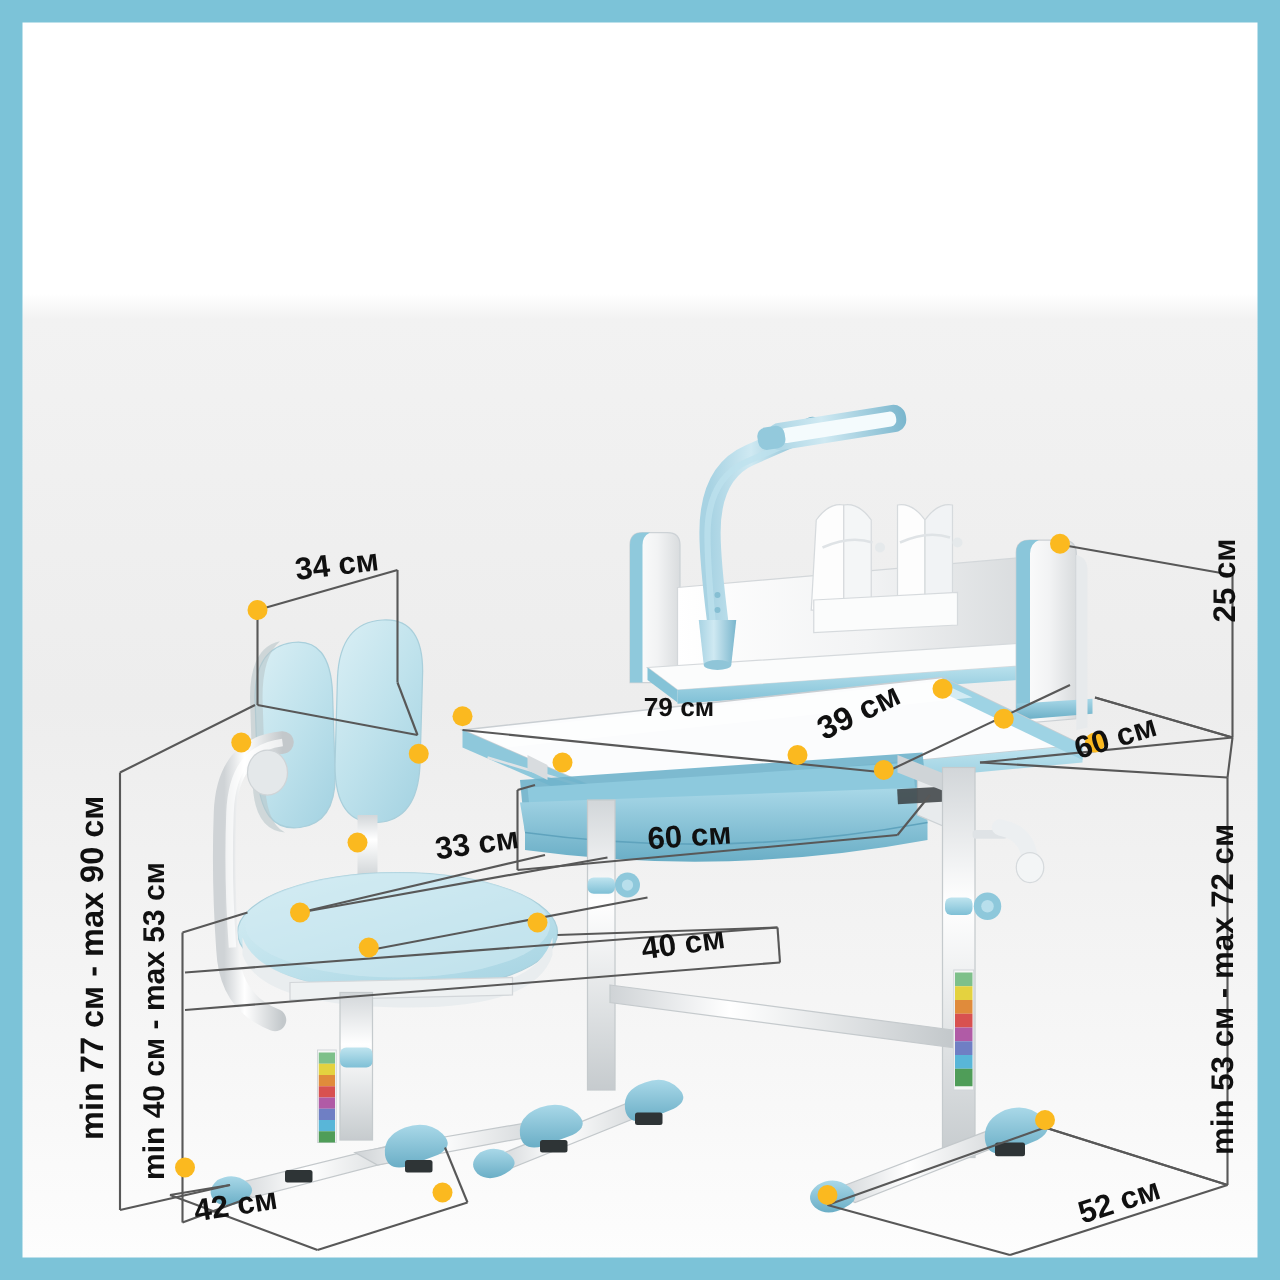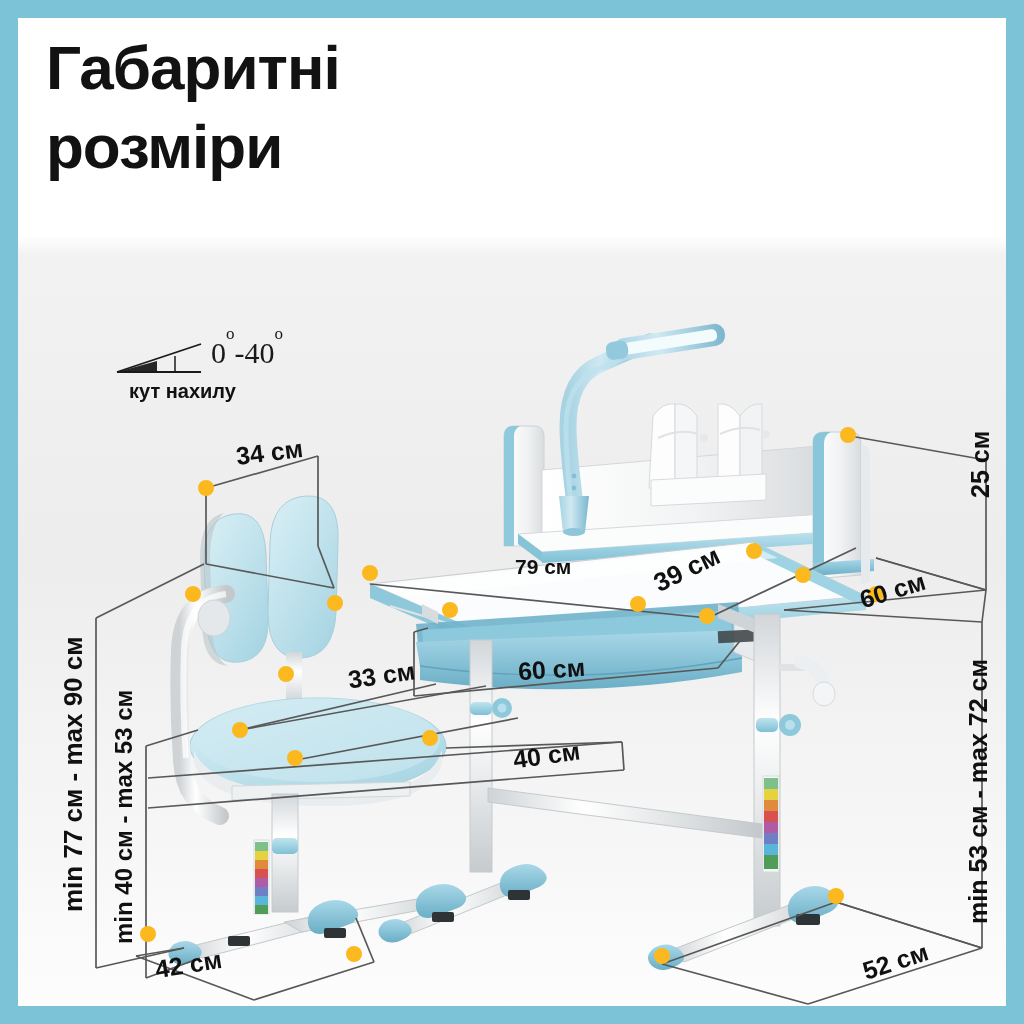--- a/index.html
+++ b/index.html
@@ -47,35 +47,21 @@
     font-family:"Liberation Sans",sans-serif;
   }
   .lbl.sm{font-size:25px;}
   .lbl.vert{font-size:25px;}
 </style>
 </head>
 <body>
 
 <div id="stage">
 
-  <div id="title">Габаритні
-розміри</div>
-
-  <div id="tilt">
-    <svg class="wedge" width="95" height="42">
-      <path d="M4 36 L88 8" stroke="#1a1a1a" stroke-width="1.8" fill="none"></path>
-      <path d="M4 36 L88 36" stroke="#1a1a1a" stroke-width="1.8" fill="none"></path>
-      <path d="M62 20 L62 36" stroke="#1a1a1a" stroke-width="1.5" fill="none"></path>
-      <path d="M4 36 L44 25 L44 36 Z" fill="#1a1a1a" opacity="0.95"></path>
-    </svg>
-    <div class="ang">
-      <span>0</span><sup>o</sup>-<span>40</span><sup>o</sup>
-    </div>
-    <div class="cap">кут нахилу</div>
-  </div>
+
 
   <svg id="art" viewBox="0 0 1024 1024">
     <defs>
       <linearGradient id="gWhite" x1="0" y1="0" x2="0" y2="1">
         <stop offset="0" stop-color="#ffffff"></stop>
           <stop offset="1" stop-color="#e2e4e6"></stop>
       </linearGradient>
       <linearGradient id="gWhiteH" x1="0" y1="0" x2="1" y2="0">
         <stop offset="0" stop-color="#ffffff"></stop>
           <stop offset="0.55" stop-color="#f2f3f4"></stop>

